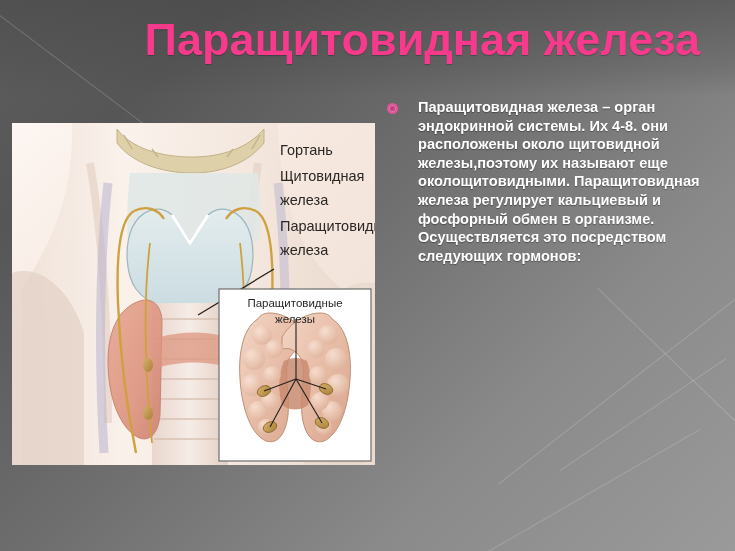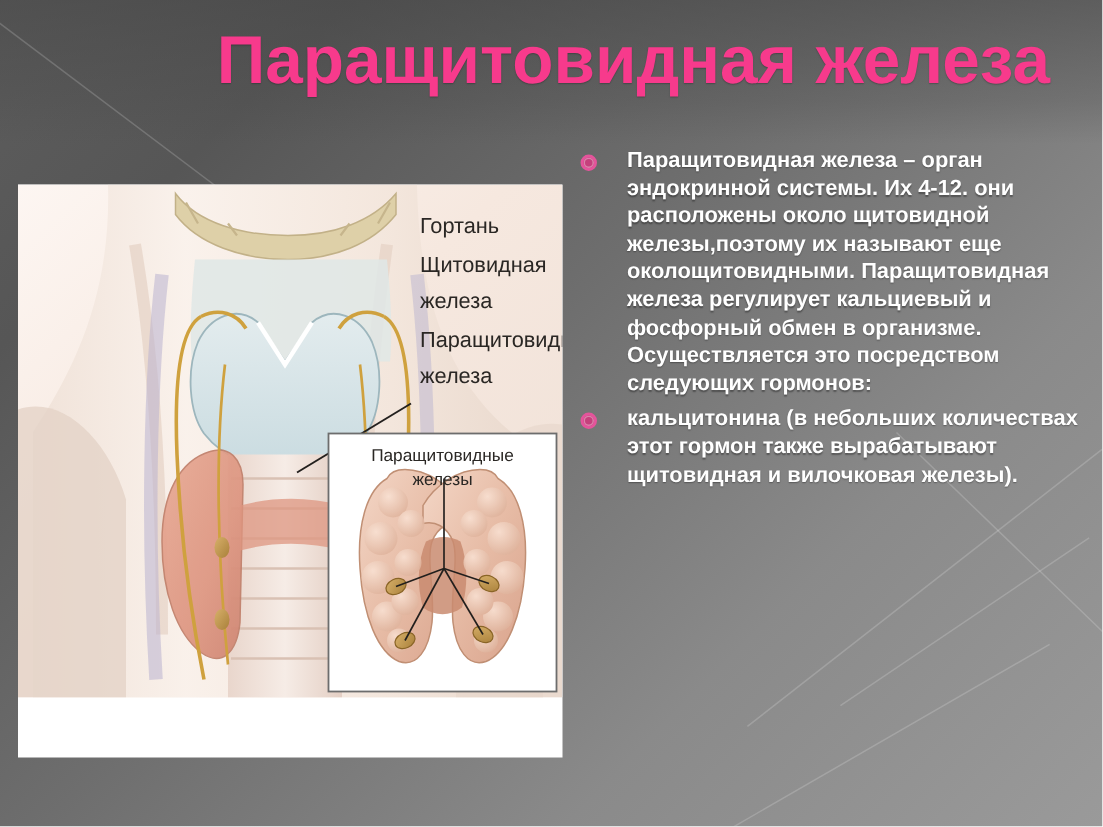--- a/index.html
+++ b/index.html
@@ -44,21 +44,21 @@
     letter-spacing: 0px;
     line-height: 1.05;
     text-shadow: 0 1px 1px rgba(0,0,0,0.25);
     white-space: nowrap;
   }
 
   
   #picture {
     position: absolute;
     left: 12px; top: 123px;
-    width: 363px; height: 382px;
+    width: 363px; height: 342px;
     background: #ffffff;
     overflow: hidden;
   }
   .pic-svg { display:block; width: 363px; height: 342px; }
 
   
   #body-col {
     position: absolute;
     left: 382px; top: 98px;
     width: 346px;
@@ -255,21 +255,17 @@
 
         <text x="283" y="184" text-anchor="middle" font-family="Liberation Sans, sans-serif" font-size="11.5" fill="#2a2724">Паращитовидные</text>
         <text x="283" y="200" text-anchor="middle" font-family="Liberation Sans, sans-serif" font-size="11.5" fill="#2a2724">железы</text>
       </g>
     </svg>
   </div>
 
   <div id="body-col">
     <div class="para">
       <span class="bullet"></span>
-      <span>Паращитовидная железа – орган эндокринной системы. Их 4-12. они расположены около щитовидной железы,поэтому их называют еще околощитовидными. Паращитовидная железа регулирует кальциевый и фосфорный обмен в организме. Осуществляется это посредством следующих гормонов:</span>
-    </div>
-    <div class="para">
-      <span class="bullet"></span>
-      <span>кальцитонина (в небольших количествах этот гормон также вырабатывают щитовидная и вилочковая железы).</span>
+      <span>Паращитовидная железа – орган эндокринной системы. Их 4-8. они расположены около щитовидной железы,поэтому их называют еще околощитовидными. Паращитовидная железа регулирует кальциевый и фосфорный обмен в организме. Осуществляется это посредством следующих гормонов:</span>
     </div>
   </div>
 
 </div>
 
 </body></html>

